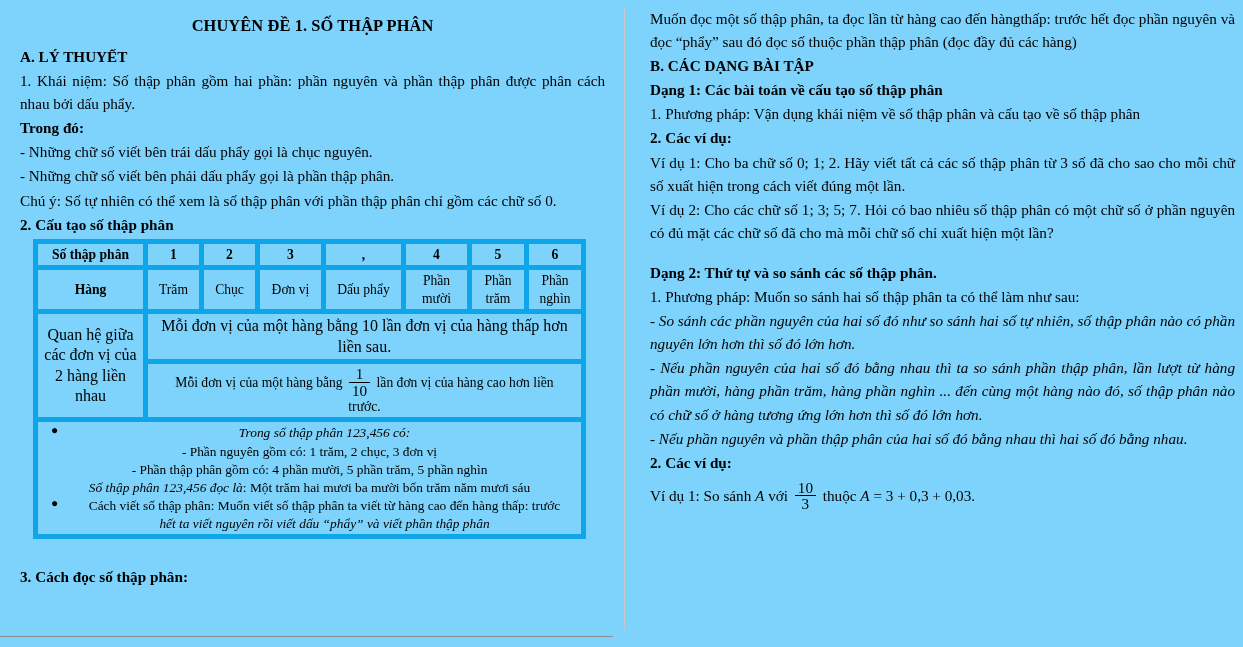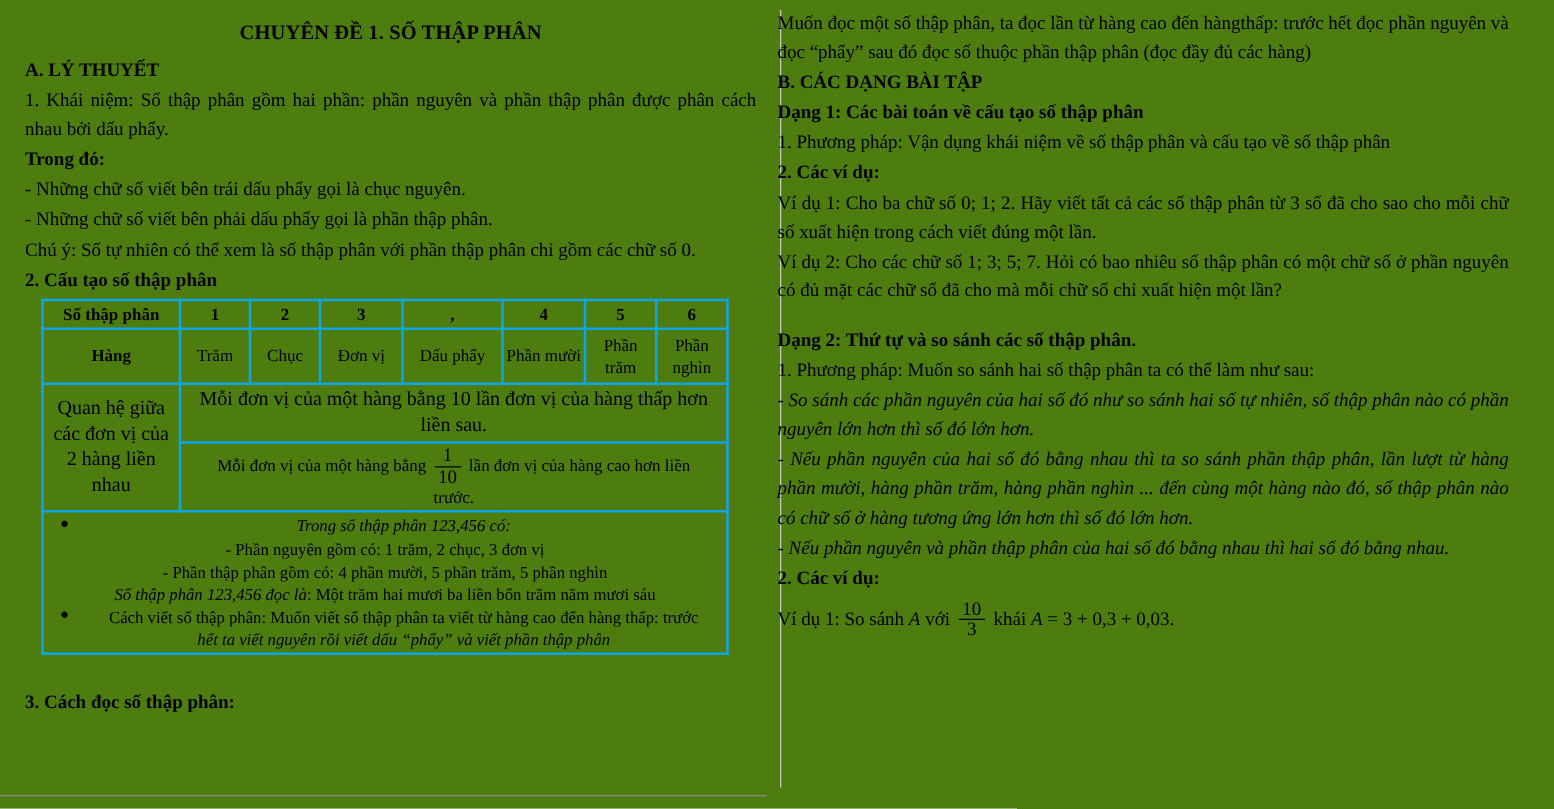--- a/index.html
+++ b/index.html
@@ -7,21 +7,21 @@
     margin: 0; padding: 0;
     width: 1243px; height: 647px;
     background: #ffffff;
     font-family: "Liberation Serif", "DejaVu Serif", serif;
     color: #000000;
     overflow: hidden;
   }
   #page {
     position: relative;
     width: 1243px; height: 647px;
-    background: #4d7c0f;
+    background: #7dd3fc;
   }
   
   #col-divider {
     position: absolute;
     left: 624px; top: 8px;
     width: 1px; height: 622px;
     background: #c8c8c8;
   }
   
   #footnote-sep {
@@ -31,21 +31,21 @@
     background: #8c8c8c;
   }
   
   .col {
     position: absolute;
     top: 0;
     font-size: 15.2px;
     line-height: 1.52;
   }
   #col-left  { left: 20px;  width: 585px; }
-  #col-right { left: 622px; width: 585px; }
+  #col-right { left: 650px; width: 585px; }
 
   .doc-title {
     text-align: center;
     font-weight: bold;
     font-size: 16.4px;
     margin: 14px 0 6px 0;
     letter-spacing: .1px;
   }
   .p { margin: 0 0 1px 0; text-align: left; }
   .p.just { text-align: justify; }
@@ -70,21 +70,21 @@
 
   
   table.cautao {
     border-collapse: collapse;
     width: 548px;
     margin: 3px 0 0 13px;
     font-size: 13.6px;
     table-layout: fixed;
   }
   table.cautao td {
-    border: 2px solid #0ea5e9;
+    border: 5px solid #0ea5e9;
     text-align: center;
     vertical-align: middle;
     padding: 2px 2px;
     line-height: 1.28;
   }
   td.lbl { font-weight: bold; }
   .c-head { height: 23px; }
   .c-hang { height: 44px; }
   .w-lbl { width: 110px; }
   .w-c1 { width: 56px; }
@@ -182,21 +182,21 @@
           <span>lần đơn vị của hàng cao hơn liền</span>
           <br>
           <span>trước.</span>
         </td>
       </tr>
       <tr>
         <td class="notes" colspan="8">
           <div class="bullet"><span class="dot">●</span><span class="i">Trong số thập phân 123,456 có:</span></div>
           <div class="dash">- Phần nguyên gồm có: 1 trăm, 2 chục, 3 đơn vị</div>
           <div class="dash">- Phần thập phân gồm có: 4 phần mười, 5 phần trăm, 5 phần nghìn</div>
-          <div class="dash"><span class="i">Số thập phân 123,456  đọc là</span><span>: Một trăm hai mươi ba liền bốn trăm năm mươi sáu</span></div>
+          <div class="dash"><span class="i">Số thập phân 123,456  đọc là</span><span>: Một trăm hai mươi ba mười bốn trăm năm mươi sáu</span></div>
           <div class="bullet"><span class="dot">●</span><span class="b">Cách viết số thập phân:</span><span> Muốn viết số thập phân ta viết từ hàng cao đến hàng thấp: trước</span></div>
           <div class="ind">hết ta viết nguyên rồi viết dấu “phẩy” và viết phần thập phân</div>
         </td>
       </tr>
     </tbody>
       </table>
 
     <div class="spacer-lg"></div>
     <div class="p h">3. Cách đọc số thập phân:</div>
 
@@ -225,17 +225,17 @@
     <div class="p h">Dạng 2: Thứ tự và so sánh các số thập phân.</div>
 
     <div class="p just"><span class="b">1. Phương pháp:</span><span> Muốn so sánh hai số thập phân ta có thể làm như sau:</span></div>
 
     <div class="p just i">- So sánh các phần nguyên của hai số đó như so sánh hai số tự nhiên, số thập phân nào có phần nguyên lớn hơn thì số đó lớn hơn.</div>
     <div class="p just i">- Nếu phần nguyên của hai số đó bằng nhau thì ta so sánh phần thập phân, lần lượt từ hàng phần mười, hàng phần trăm, hàng phần nghìn ... đến cùng một hàng nào đó, số thập phân nào có chữ số ở hàng tương ứng lớn hơn thì số đó lớn hơn.</div>
     <div class="p just i">- Nếu phần nguyên và phần thập phân của hai số đó bằng nhau thì hai số đó bằng nhau.</div>
 
     <div class="p h">2. Các ví dụ:</div>
 
-    <div class="p" style="margin-top:6px;"><span class="b">Ví dụ 1:</span><span> So sánh </span><span class="math">A</span><span>  với </span><span class="frac"><span class="num">10</span><span class="den">3</span></span><span> khái </span><span class="math">A</span><span class="mathup"> = 3 + 0,3 + 0,03</span><span>.</span></div>
+    <div class="p" style="margin-top:6px;"><span class="b">Ví dụ 1:</span><span> So sánh </span><span class="math">A</span><span>  với </span><span class="frac"><span class="num">10</span><span class="den">3</span></span><span> thuộc </span><span class="math">A</span><span class="mathup"> = 3 + 0,3 + 0,03</span><span>.</span></div>
 
   </div>
 
 </div>
 
 </body></html>

